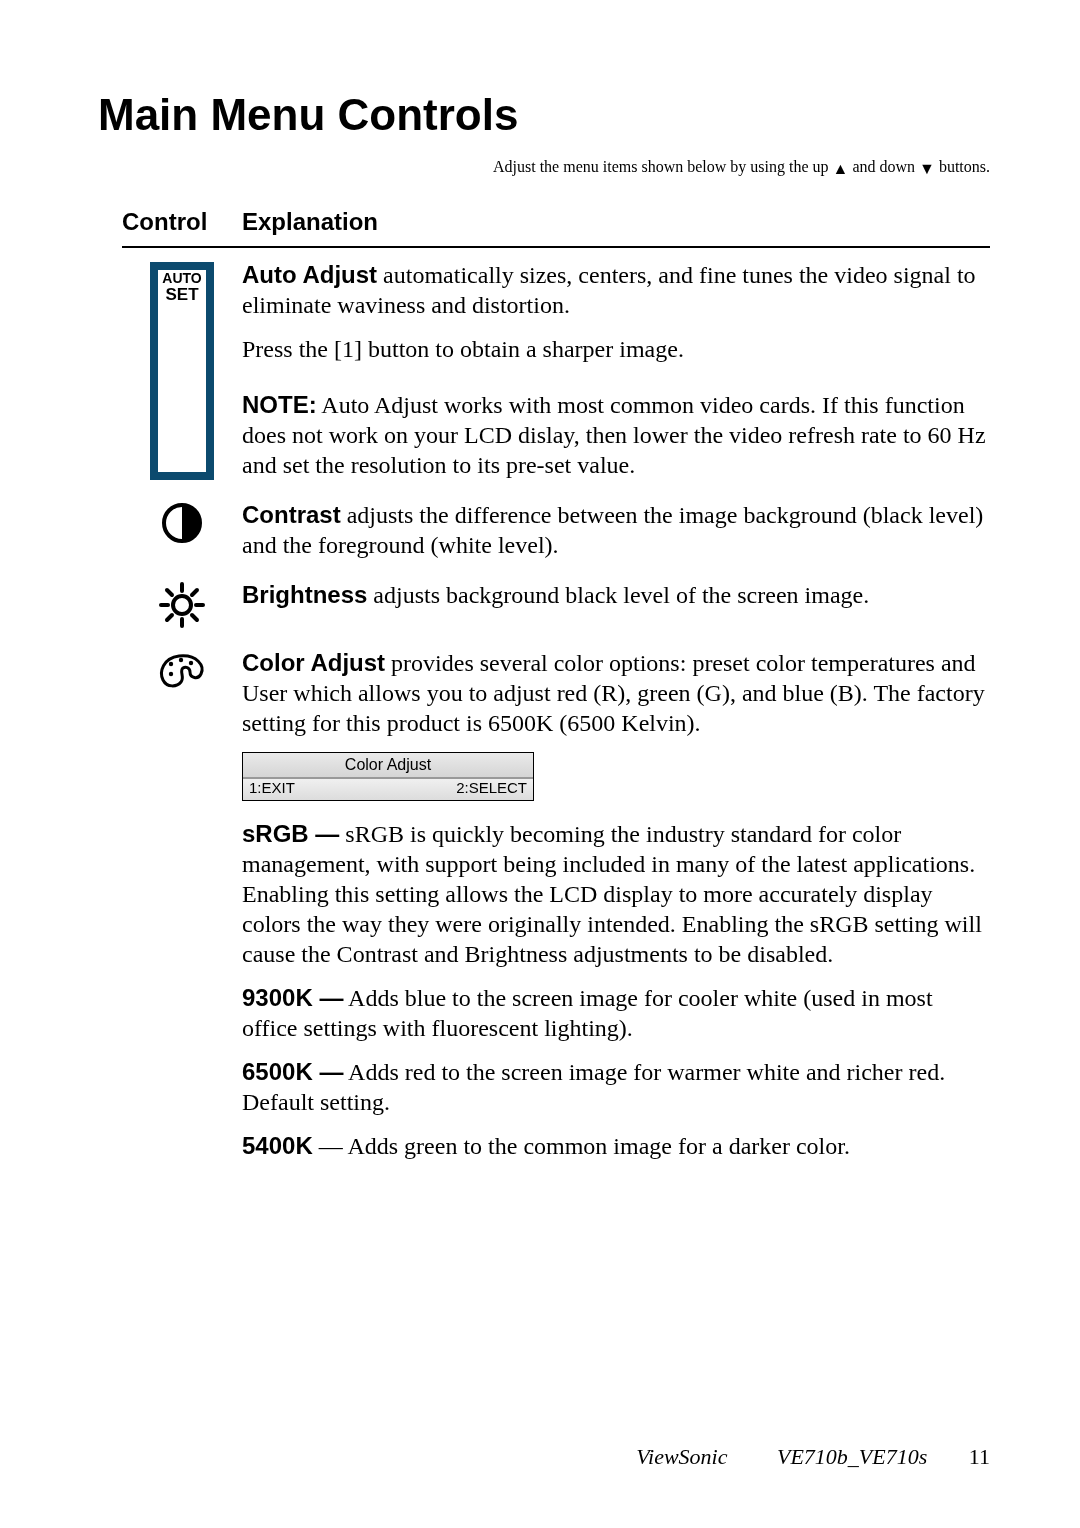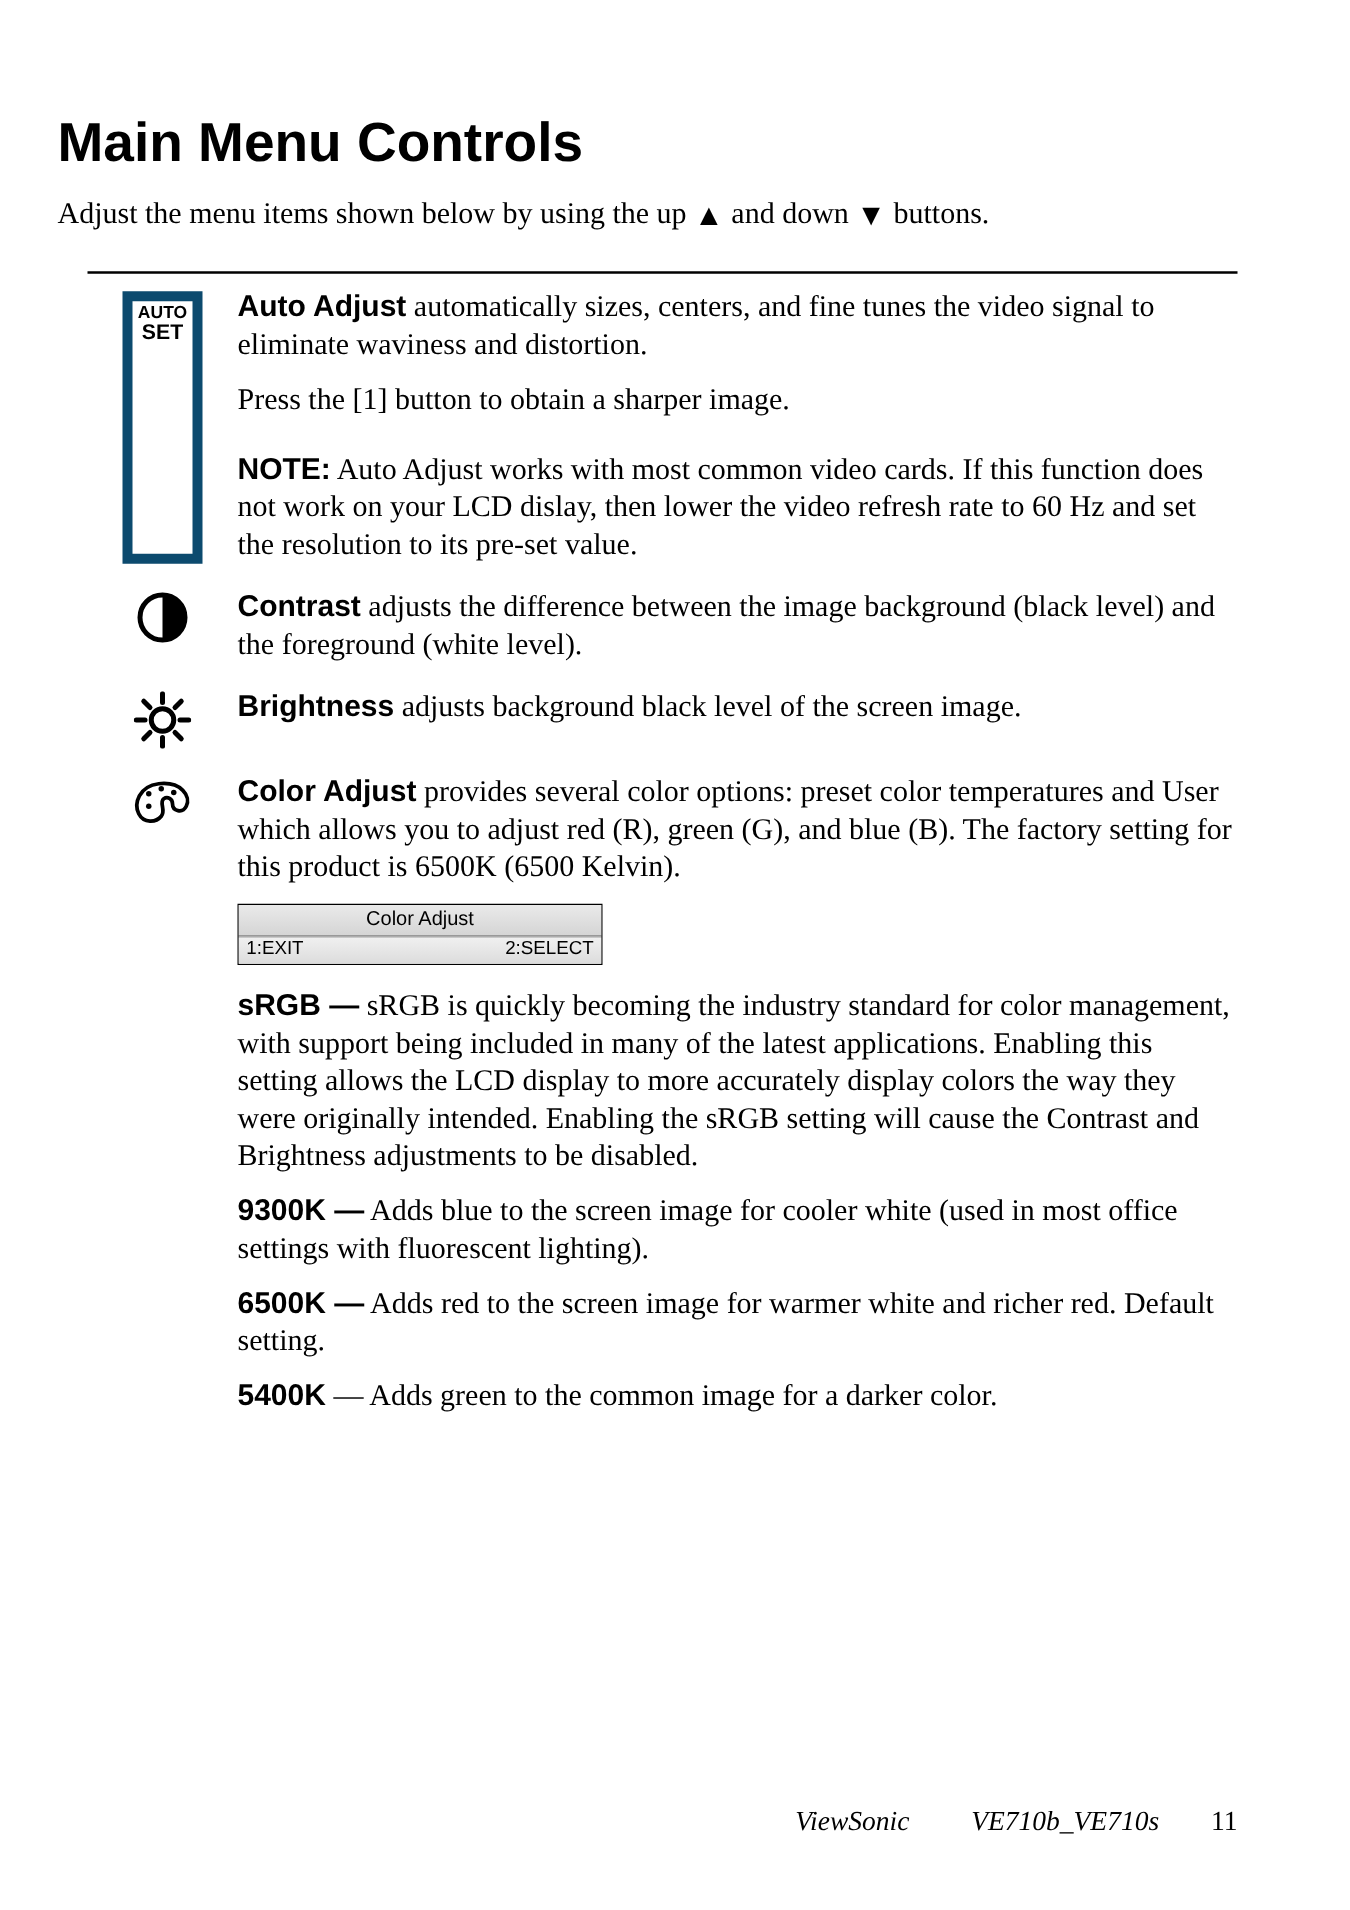--- a/index.html
+++ b/index.html
@@ -11,32 +11,33 @@
     height: 1528px;
     font-family: "Times New Roman", Times, serif;
     color: #000;
     position: relative;
   }
   .page {
     position: relative;
     width: 1080px;
     height: 1528px;
     box-sizing: border-box;
-    padding: 90px 90px 60px 46px;
+    padding: 90px 90px 60px 98px;
   }
   h1.title {
     font-family: Arial, Helvetica, sans-serif;
     font-weight: 700;
     font-size: 44px;
     margin: 0 0 18px 0;
     letter-spacing: 0px;
   }
   p.intro {
-    font-size: 24px;
+    font-size: 16px;
     margin: 0 0 30px 0;
+    text-align: right;
   }
   .tri-up, .tri-down {
     display: inline-block;
     vertical-align: -2px;
   }
   .headers {
     display: flex;
     font-family: Arial, Helvetica, sans-serif;
     font-weight: 700;
     font-size: 24px;
@@ -146,20 +147,24 @@
 
 <div class="page">
 
   <h1 class="title">Main Menu Controls</h1>
 
   <p class="intro">
     <span>Adjust the menu items shown below by using the up </span><span class="tri-up">▲</span><span> and down </span><span class="tri-down">▼</span><span> buttons.</span>
   </p>
 
   <div style="padding-left:24px;">
+    <div class="headers">
+      <div class="col-ctrl">Control</div>
+      <div class="col-exp">Explanation</div>
+    </div>
     <div class="rule"></div>
 
     <div class="entries">
 
       <div class="entry">
         <div class="icon-cell">
           <div class="autoset-box">
             <div>AUTO</div>
             <div class="l2">SET</div>
           </div>

